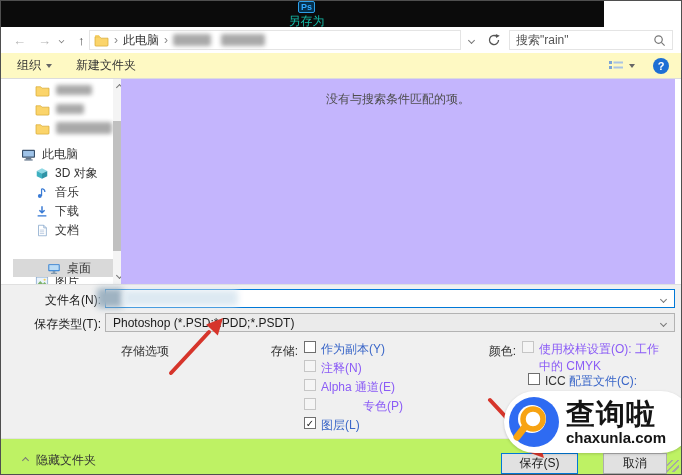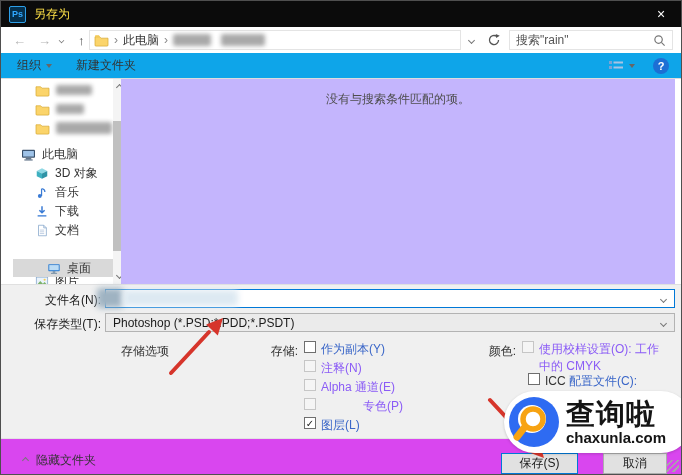--- a/index.html
+++ b/index.html
@@ -1,43 +1,43 @@
 <!DOCTYPE html>
 <html><head>
 <meta charset="utf-8">
 <style>
   html,body{margin:0;padding:0;background:#888;}
   *{box-sizing:border-box;font-family:"Liberation Sans",sans-serif;}
   #frame{position:relative;width:682px;height:475px;background:#fff;border:1px solid #4f4f4f;
          overflow:hidden;font-size:12px;color:#222;}
   
-  .titlebar{position:absolute;left:0;top:0;width:682px;height:26px;background:#0b0b0b;display:flex;align-items:center;}
+  .titlebar{position:absolute;left:0;top:0;width:603px;height:26px;background:#0b0b0b;display:flex;align-items:center;flex-direction:column;}
   .ps-badge{width:17px;height:17px;margin-left:8px;background:#05304d;border:1px solid #2d9fe8;color:#31a8ff;
             font-size:9px;font-weight:bold;display:flex;align-items:center;justify-content:center;border-radius:2px;}
-  .win-title{color:#fde047;margin-left:8px;font-size:12px;}
+  .win-title{color:#14b8a6;margin-left:8px;font-size:12px;}
   .close-btn{margin-left:auto;width:44px;height:26px;color:#fff;display:flex;align-items:center;justify-content:center;font-size:14px;}
   
   .addr{position:absolute;left:0;top:26px;width:682px;height:26px;background:#fff;display:flex;align-items:center;}
   .nav-glyph{font-size:13px;color:#b5b5b5;margin-left:12px;}
   .nav-glyph.en{color:#4c4c4c;}
   .chev{display:inline-block;width:5px;height:5px;border-right:1.4px solid #777;border-bottom:1.4px solid #777;transform:rotate(45deg);}
   .chev.up{transform:rotate(-135deg);}
   .tiny-chev{margin-left:8px;transform:rotate(45deg) scale(.8);}
   .crumbbox{position:absolute;left:88px;top:3px;width:372px;height:20px;border:1px solid #e4e4e4;background:#fff;
             display:flex;align-items:center;padding-left:4px;}
   .crumb-sep{color:#8a8a8a;margin:0 5px;font-size:12px;}
   .crumb-root{color:#333;}
   .blur-red{background:#a9a9a9;filter:blur(2px);border-radius:2px;}
   .addr-chev{position:absolute;left:468px;top:11px;}
   .refresh{position:absolute;left:486px;top:6px;}
   .searchbox{position:absolute;left:508px;top:3px;width:164px;height:20px;border:1px solid #e4e4e4;background:#fff;
              display:flex;align-items:center;padding:0 6px;color:#555;}
   .searchbox .mag{margin-left:auto;}
   
-  .toolbar{position:absolute;left:0;top:52px;width:682px;height:26px;background:#0ea5e9;border-bottom:1px solid #dcdcdc;
+  .toolbar{position:absolute;left:0;top:52px;width:682px;height:26px;background:#fef9c3;border-bottom:1px solid #dcdcdc;
            display:flex;align-items:center;}
   .tool-btn{display:flex;align-items:center;gap:5px;color:#333;padding:3px 8px;margin-left:8px;}
   .caret{width:0;height:0;border-left:3.5px solid transparent;border-right:3.5px solid transparent;border-top:4px solid #666;}
   .tool-right{margin-left:auto;display:flex;align-items:center;gap:10px;margin-right:14px;}
   .help-circ{width:16px;height:16px;border-radius:50%;background:#1d6fd4;color:#fff;font-size:11px;font-weight:bold;
              display:flex;align-items:center;justify-content:center;}
   
   .sidebar{position:absolute;left:0;top:78px;width:128px;height:205px;background:#fff;}
   .side-row{position:absolute;height:18px;display:flex;align-items:center;gap:6px;width:111px;}
   .side-row.sel{background:#d9d9d9;}
@@ -60,21 +60,21 @@
   .redact-soft{position:absolute;left:122px;top:5px;width:115px;height:16px;background:#dde9f2;filter:blur(3px);border-radius:3px;}
   .opt-label{position:absolute;color:#333;}
   .cbrow{position:absolute;display:flex;align-items:flex-start;gap:5px;}
   .cb{width:12px;height:12px;border:1px solid #6e6e6e;background:#fff;flex:0 0 auto;
       font-size:10px;line-height:11px;text-align:center;color:#1a1a1a;}
   .cb.dis{border-color:#c6c6c6;background:#f5f5f5;}
   .lbl-link{color:#3a66c8;}
   .lbl-dis{color:#8b5cf6;}
   .lbl-dark{color:#333;}
   
-  .footer{position:absolute;left:0;top:437px;width:682px;height:38px;background:#d946ef;border-top:1px solid #e2e2e2;}
+  .footer{position:absolute;left:0;top:437px;width:682px;height:38px;background:#bef264;border-top:1px solid #e2e2e2;}
   .hidefold{position:absolute;left:22px;top:13px;display:flex;align-items:center;gap:8px;color:#333;}
   .btn{position:absolute;top:14px;height:21px;background:#e1e1e1;border:1px solid #adadad;
        display:flex;align-items:center;justify-content:center;color:#1a1a1a;}
   .btn.primary{border-color:#0078d7;}
   .grip{position:absolute;right:2px;bottom:2px;width:12px;height:12px;
         background:repeating-linear-gradient(135deg,transparent 0 3px,#a7a7a7 3px 4.5px);}
   
   .arrow-svg{position:absolute;z-index:5;pointer-events:none;}
   .watermark{position:absolute;left:503px;top:390px;width:188px;height:62px;background:#fff;border-radius:31px;
              z-index:6;display:flex;align-items:center;box-shadow:0 1px 3px rgba(0,0,0,.18);}

